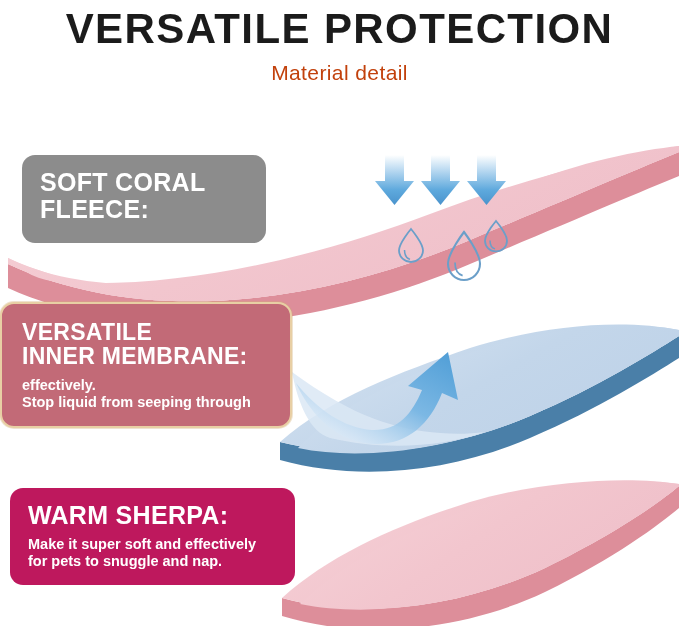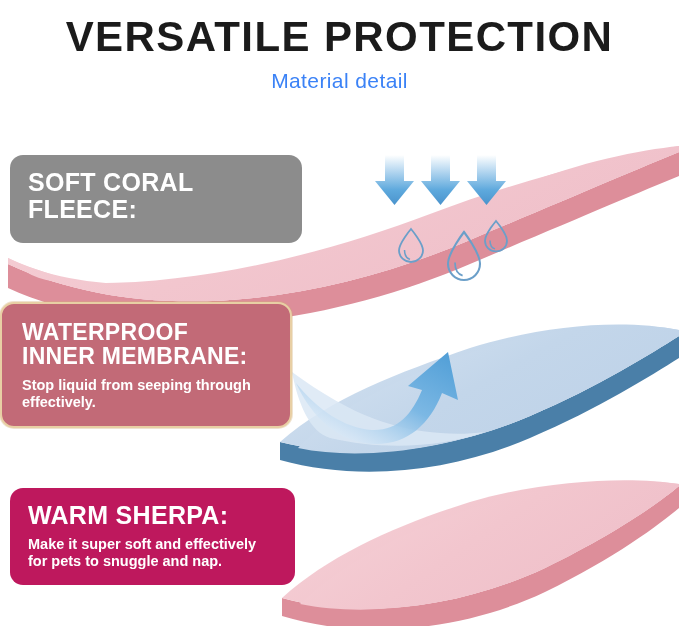--- a/index.html
+++ b/index.html
@@ -8,42 +8,42 @@
     background:#ffffff;
     font-family:"Liberation Sans", sans-serif;
     overflow:hidden;
   }
   #stage { position:relative; width:679px; height:626px; background:#fff; }
 
   
   .hdr { position:absolute; left:0; top:0; width:679px; text-align:center; }
   .title {
     font-size:42px; font-weight:700; letter-spacing:1.4px;
-    color:#1b1b1b; line-height:46px; padding-top:14px;
+    color:#1b1b1b; line-height:46px; padding-top:6px;
     white-space:nowrap;
   }
   .subtitle {
-    font-size:21px; font-weight:400; color:#3b82f6;
+    font-size:21px; font-weight:400; color:#c2410c;
     letter-spacing:0.4px; margin-top:9px;
   }
 
   
   .art { position:absolute; left:0; top:0; width:679px; height:626px; }
 
   
   .box { position:absolute; border-radius:13px; color:#fff; }
   .box .bx-title {
     font-weight:700; letter-spacing:0.3px; line-height:1.06;
   }
   .box .bx-body {
     font-weight:600; line-height:1.22;
   }
 
   .box-fleece {
-    left:10px; top:155px; width:292px;
+    left:22px; top:155px; width:244px;
     background:#8c8c8c; padding:14px 16px 14px 18px;
   }
   .box-fleece .bx-title { font-size:25px; margin-bottom:7px; }
   .box-fleece .bx-body  { font-size:14.5px; }
 
   .box-membrane {
     left:0px; top:302px; width:292px;
     background:#c26a77; padding:16px 16px 14px 20px;
     border:2px solid #e8cfa4; border-radius:14px;
     box-shadow:0 0 0 1px rgba(210,175,120,.35);
@@ -199,26 +199,26 @@
   </svg>
 
   <div class="box box-fleece">
     <div class="bx-title">SOFT CORAL FLEECE:</div>
     <div class="bx-body">
     </div>
   </div>
 
   <div class="box box-membrane">
     <div class="bx-title">
-      <div>WATERPROOF</div>
+      <div>VERSATILE</div>
       <div>INNER MEMBRANE:</div>
     </div>
     <div class="bx-body">
+      <div>effectively.</div>
       <div>Stop liquid from seeping through</div>
-      <div>effectively.</div>
     </div>
   </div>
 
   <div class="box box-sherpa">
     <div class="bx-title">WARM SHERPA:</div>
     <div class="bx-body">
       <div>Make it super soft and effectively</div>
       <div>for pets to snuggle and nap.</div>
     </div>
   </div>

